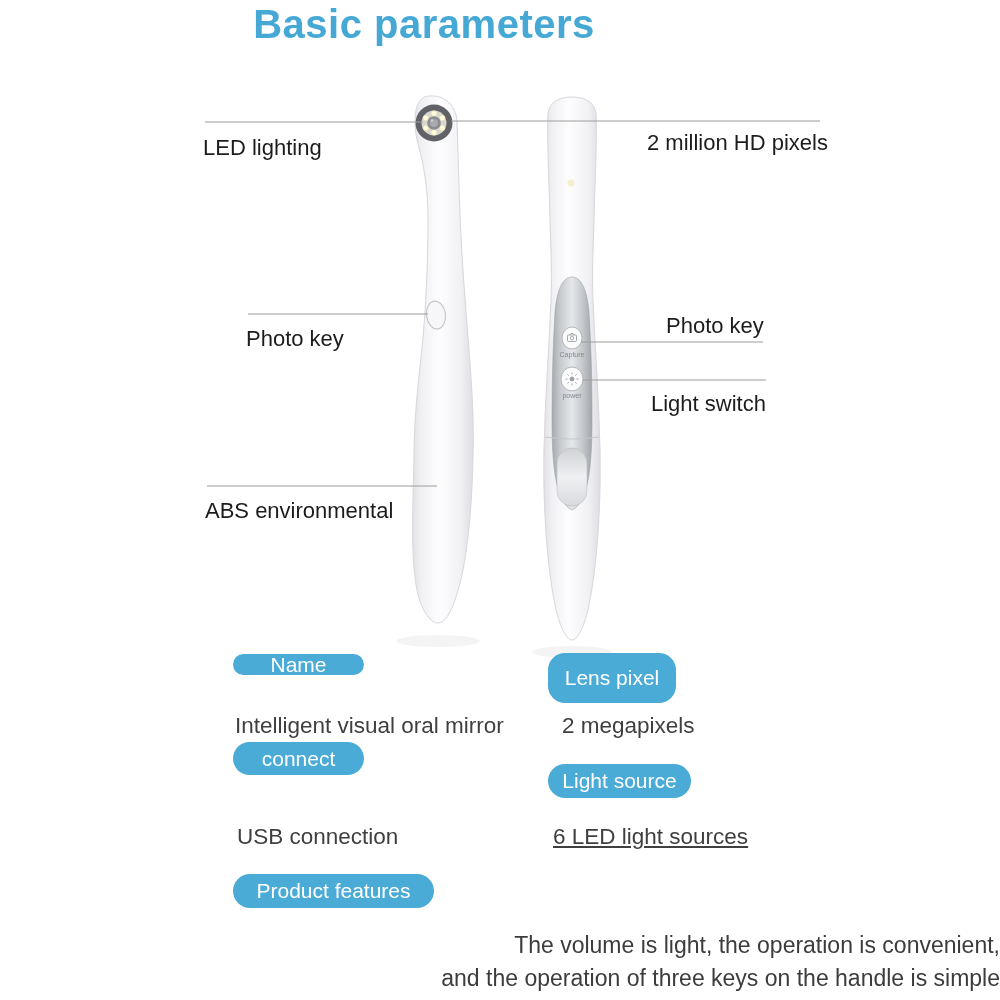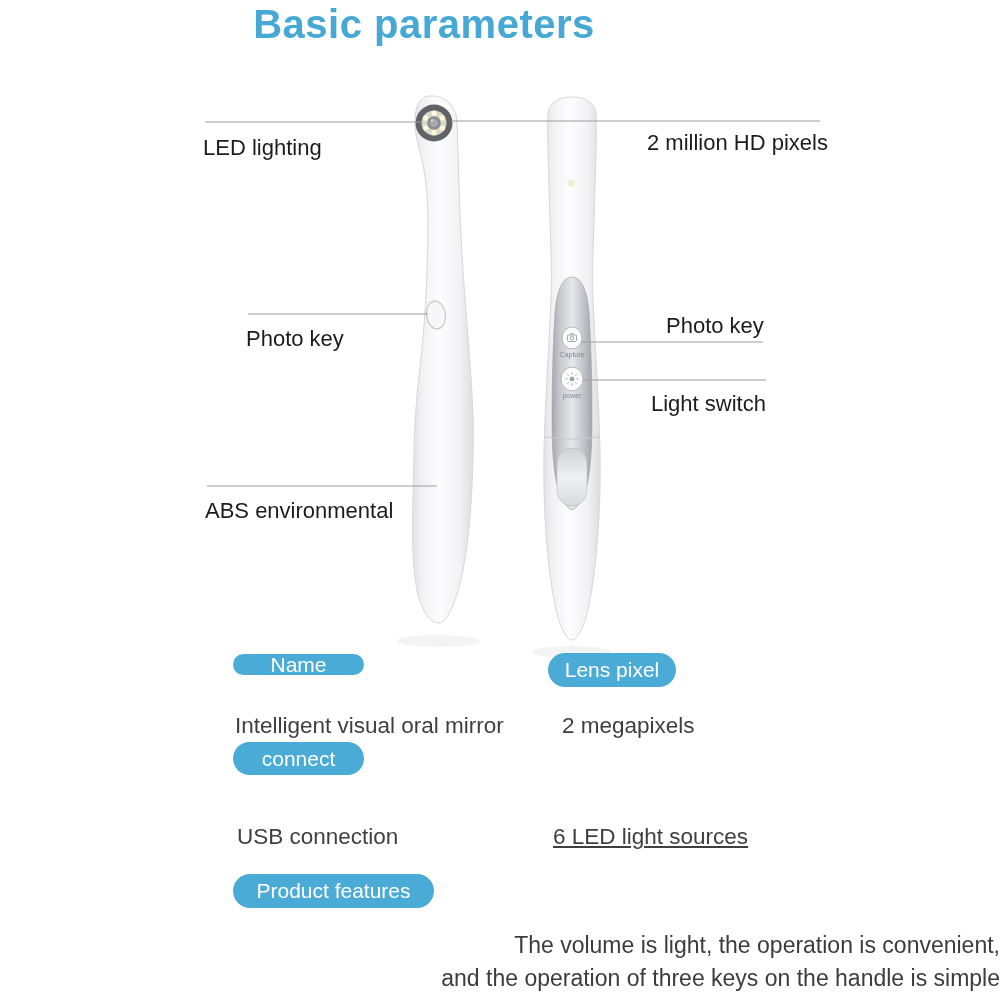--- a/index.html
+++ b/index.html
@@ -160,26 +160,27 @@
   <div class="callout" style="left:203px;top:133px;text-align:center;">LED lighting</div>
   <div class="callout" style="left:647px;top:128px;">2 million HD pixels</div>
   <div class="callout" style="left:246px;top:324px;">Photo key</div>
   <div class="callout" style="left:666px;top:311px;">Photo key</div>
   <div class="callout" style="left:651px;top:389px;">Light switch</div>
   <div class="callout" style="left:205px;top:496px;">
     <div>ABS environmental</div>
   </div>
 
   <div class="pill" style="left:233px;top:654px;width:131px;height:21px;">Name</div>
-  <div class="pill" style="left:548px;top:653px;width:128px;height:34px;">Lens pixel</div>
+  <div class="pill" style="left:548px;top:653px;width:128px;height:50px;">Lens pixel</div>
 
   <div class="spec-value" style="left:235px;top:713px;">Intelligent visual oral mirror</div>
   <div class="spec-value" style="left:562px;top:713px;">2 megapixels</div>
 
   <div class="pill" style="left:233px;top:742px;width:131px;height:33px;">connect</div>
+  <div class="pill" style="left:548px;top:764px;width:143px;height:34px;">Light source</div>
 
   <div class="spec-value" style="left:237px;top:824px;">USB connection</div>
   <div class="spec-value" style="left:553px;top:824px;text-decoration:underline;">6 LED light sources</div>
 
   <div class="pill" style="left:233px;top:874px;width:201px;height:34px;">Product features</div>
 
   <div class="features-text">
     <div>The volume is light, the operation is convenient,</div>
     <div>and the operation of three keys on the handle is simple</div>
   </div>

